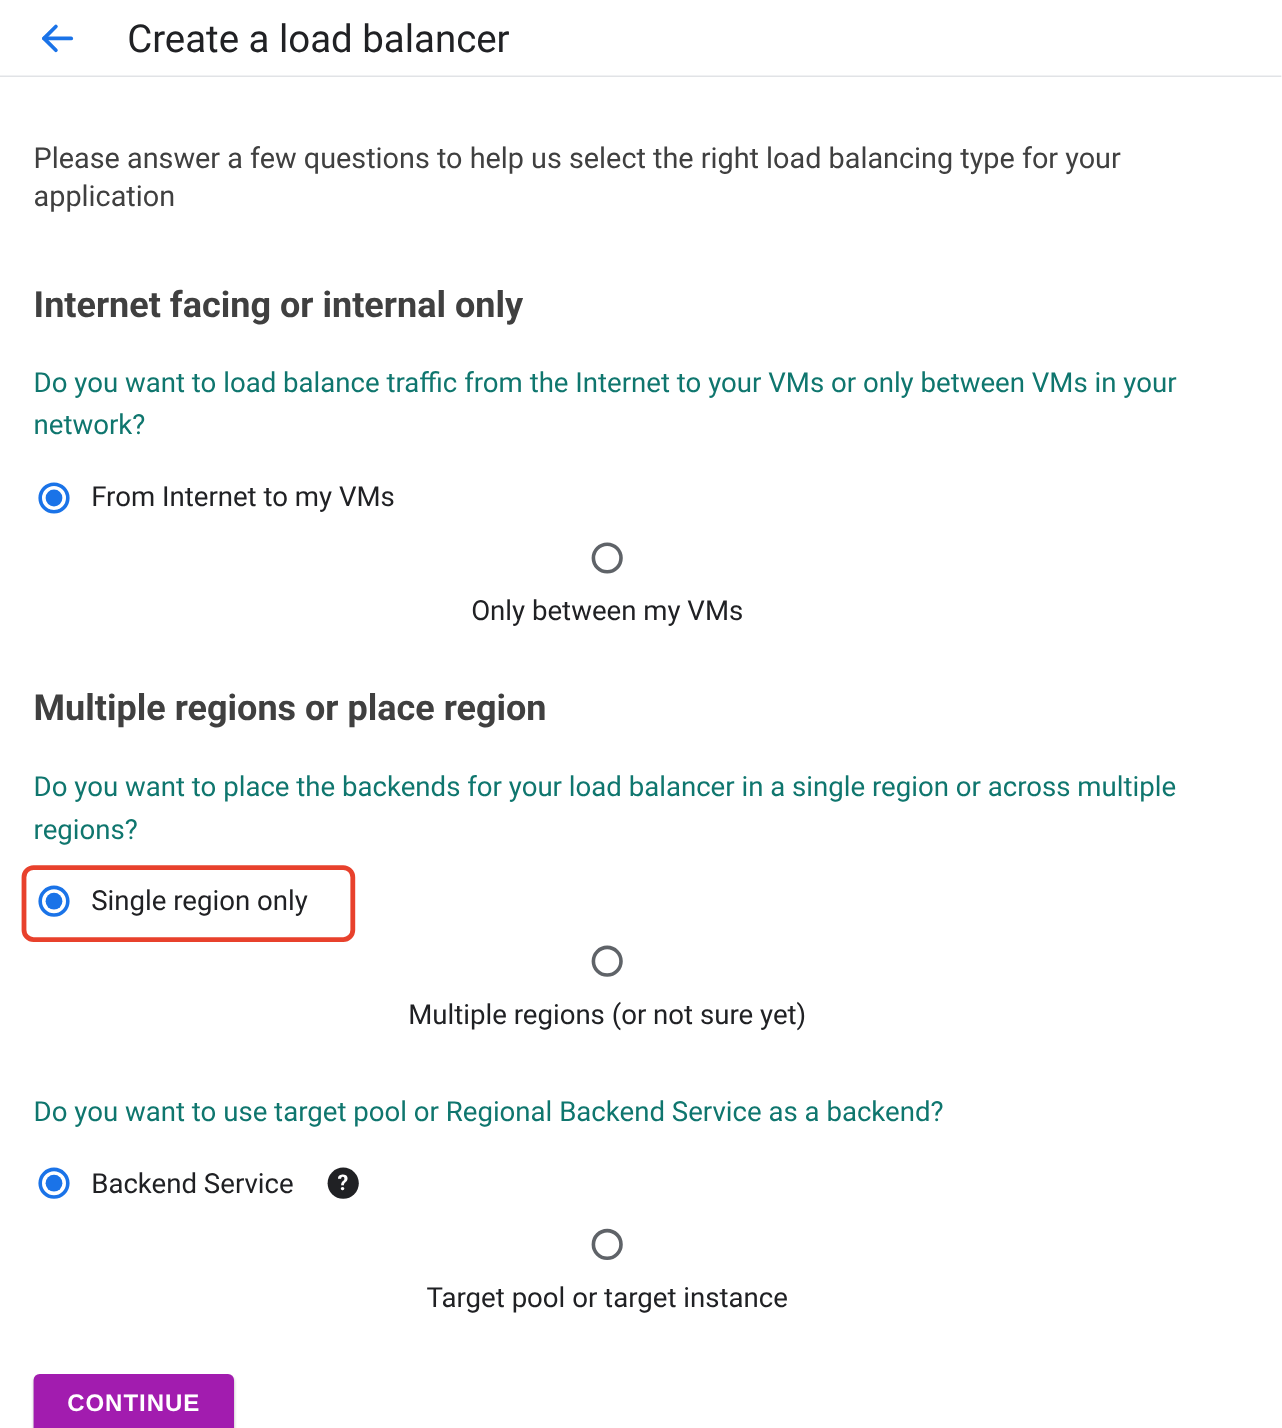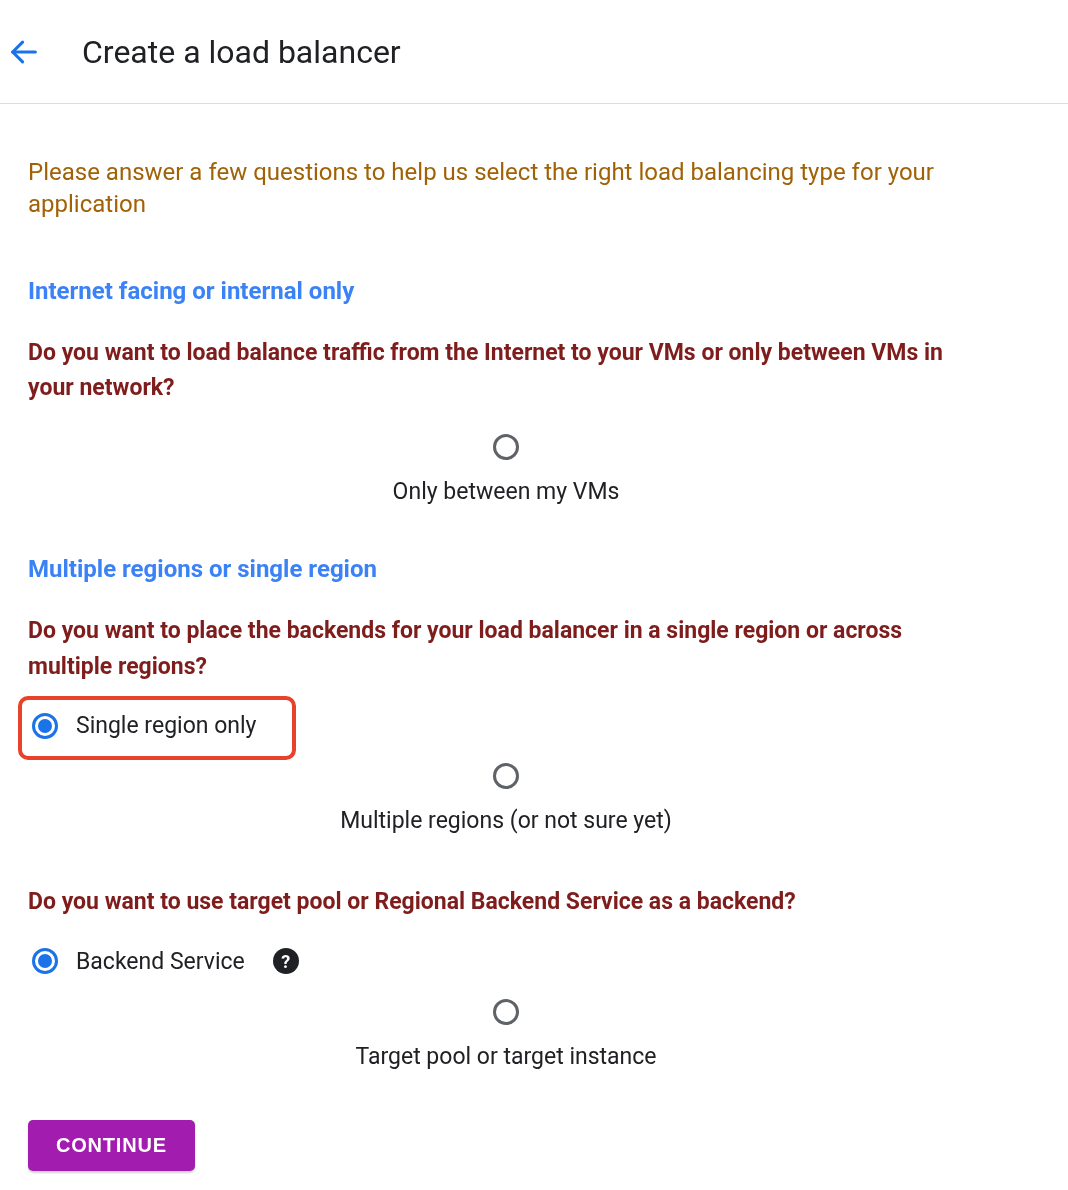--- a/index.html
+++ b/index.html
@@ -1,57 +1,57 @@
 <!DOCTYPE html>
 <html><head>
 <meta charset="utf-8">
 <style>
   * { box-sizing: border-box; margin: 0; padding: 0; }
   html, body { width: 1068px; background: #fff; font-family: Roboto, "Helvetica Neue", Arial, sans-serif; color: #202124; }
   .topbar {
     position: relative;
-    height: 104px;
+    height: 64px;
     border-bottom: 1px solid #dadce0;
     display: flex;
     align-items: center;
-    padding-left: 4px;
+    padding-left: 28px;
   }
   .back-btn {
     width: 40px; height: 40px;
     display: flex; align-items: center; justify-content: center;
     color: #1a73e8;
     cursor: pointer;
     margin-right: 38px;
   }
   .back-btn svg { width: 34px; height: 34px; }
   .page-title {
     font-size: 32px;
     font-weight: 400;
     color: #202124;
   }
   .content {
     padding: 52px 28px 40px 28px;
     max-width: 1012px;
   }
   .intro {
     font-size: 24px;
-    color: #a16207;
+    color: #404040;
     line-height: 1.35;
     margin-bottom: 56px;
   }
   .section-heading {
-    font-size: 24px;
+    font-size: 30px;
     font-weight: 700;
-    color: #3b82f6;
+    color: #404040;
     margin-bottom: 30px;
   }
   .question {
     font-size: 23px;
-    font-weight: 700;
-    color: #7f1d1d;
+    font-weight: 400;
+    color: #0f766e;
     line-height: 1.55;
     margin-bottom: 22px;
   }
   .options { margin-bottom: 44px; }
   .option-row {
     display: flex;
     align-items: center;
     gap: 18px;
     padding: 6px 4px;
     cursor: pointer;
@@ -126,27 +126,33 @@
 </div>
 
 <div class="content">
   <p class="intro">Please answer a few questions to help us select the right load balancing type for your application</p>
 
   
   <h2 class="section-heading">Internet facing or internal only</h2>
   <p class="question">Do you want to load balance traffic from the Internet to your VMs or only between VMs in your network?</p>
   <div class="options">
     <div class="option-row">
+      <span class="radio selected">
+          <span class="dot"></span>
+        </span>
+      <span class="option-label">From Internet to my VMs</span>
+    </div>
+    <div class="option-row">
       <span class="radio"></span>
       <span class="option-label">Only between my VMs</span>
     </div>
   </div>
 
   
-  <h2 class="section-heading">Multiple regions or single region</h2>
+  <h2 class="section-heading">Multiple regions or place region</h2>
   <p class="question">Do you want to place the backends for your load balancer in a single region or across multiple regions?</p>
   <div class="options">
     <div class="option-row">
       <span class="radio selected">
           <span class="dot"></span>
         </span>
       <span class="option-label">Single region only</span>
       <span class="highlight-box"></span>
     </div>
     <div class="option-row">

